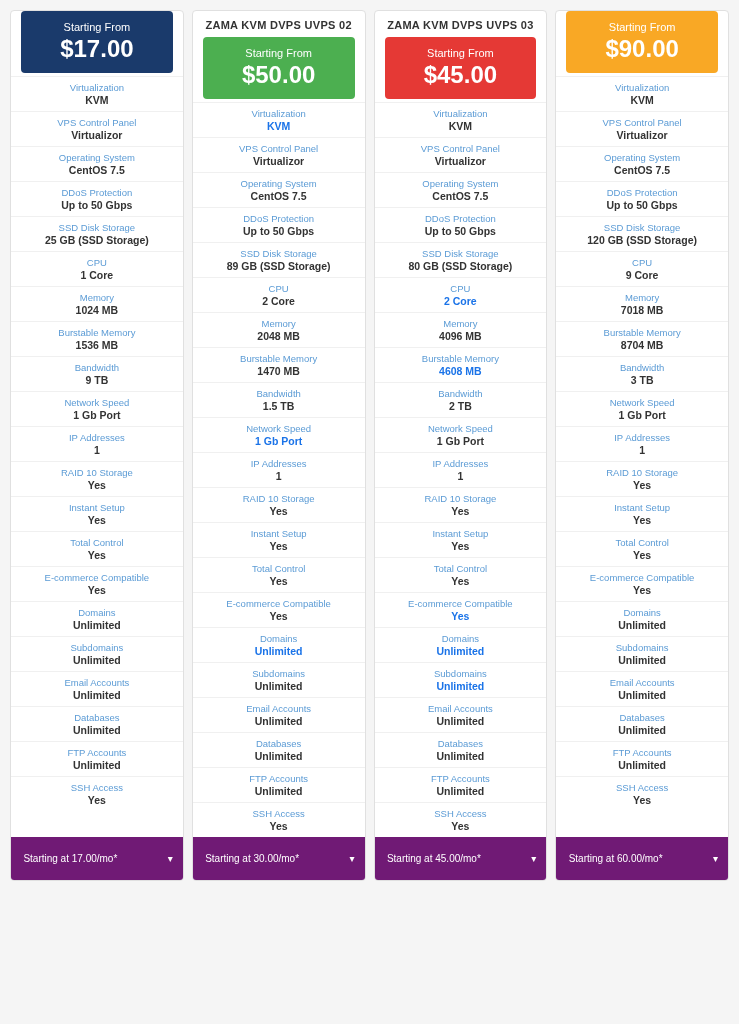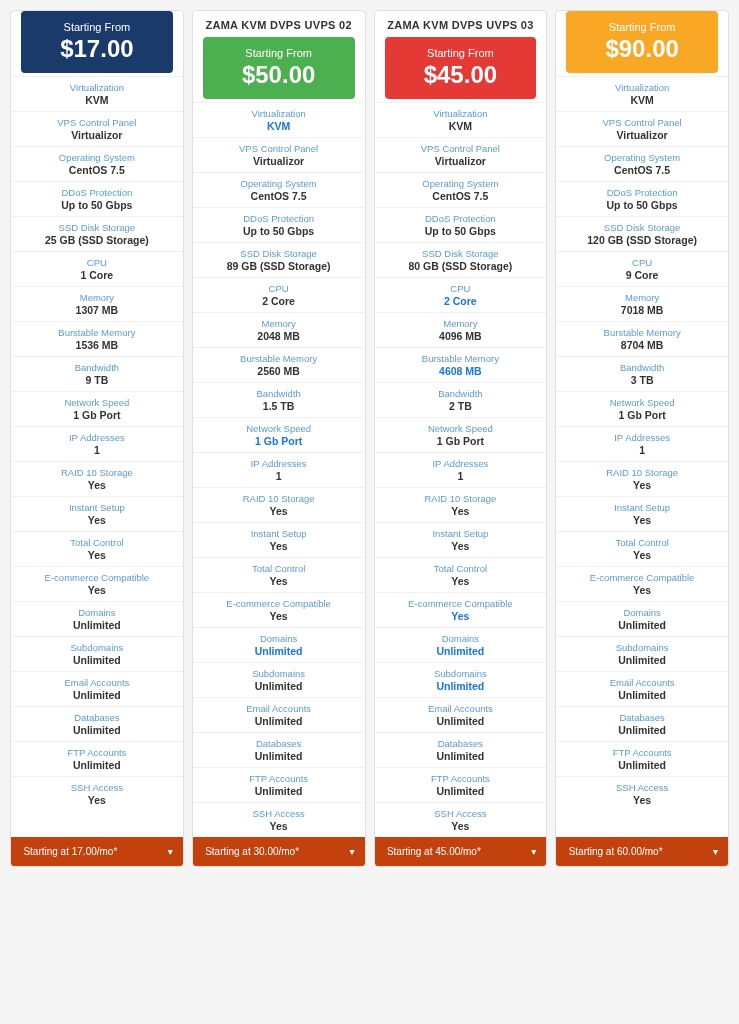--- a/index.html
+++ b/index.html
@@ -67,24 +67,24 @@
     .spec-value {
       font-size: 10.5px;
       font-weight: bold;
       color: #333;
       display: block;
     }
     .spec-value.blue-text { color: #1a73e8; }
 
     .order-btn {
       margin-top: auto;
-      background-color: #c2410c;
+      background-color: #701a75;
       color: #fff;
       border: none;
-      padding: 9px 4px;
+      padding: 16px 4px;
       font-size: 10px;
       cursor: pointer;
       display: flex;
       align-items: center;
       justify-content: space-between;
       width: 100%;
       gap: 36px;
     }
     .order-btn .btn-text {
       flex: 1;
@@ -120,21 +120,21 @@
       <div class="spec-row">
         <span class="spec-label">SSD Disk Storage</span>
         <span class="spec-value">25 GB (SSD Storage)</span>
       </div>
       <div class="spec-row">
         <span class="spec-label">CPU</span>
         <span class="spec-value">1 Core</span>
       </div>
       <div class="spec-row">
         <span class="spec-label">Memory</span>
-        <span class="spec-value">1307 MB</span>
+        <span class="spec-value">1024 MB</span>
       </div>
       <div class="spec-row">
         <span class="spec-label">Burstable Memory</span>
         <span class="spec-value">1536 MB</span>
       </div>
       <div class="spec-row">
         <span class="spec-label">Bandwidth</span>
         <span class="spec-value">9 TB</span>
       </div>
       <div class="spec-row">
@@ -216,21 +216,21 @@
       <div class="spec-row">
         <span class="spec-label">CPU</span>
         <span class="spec-value">2 Core</span>
       </div>
       <div class="spec-row">
         <span class="spec-label">Memory</span>
         <span class="spec-value">2048 MB</span>
       </div>
       <div class="spec-row">
         <span class="spec-label">Burstable Memory</span>
-        <span class="spec-value">2560 MB</span>
+        <span class="spec-value">1470 MB</span>
       </div>
       <div class="spec-row">
         <span class="spec-label">Bandwidth</span>
         <span class="spec-value">1.5 TB</span>
       </div>
       <div class="spec-row">
         <span class="spec-label">Network Speed</span>
         <span class="spec-value blue-text">1 Gb Port</span>
       </div>
       <div class="spec-row">

